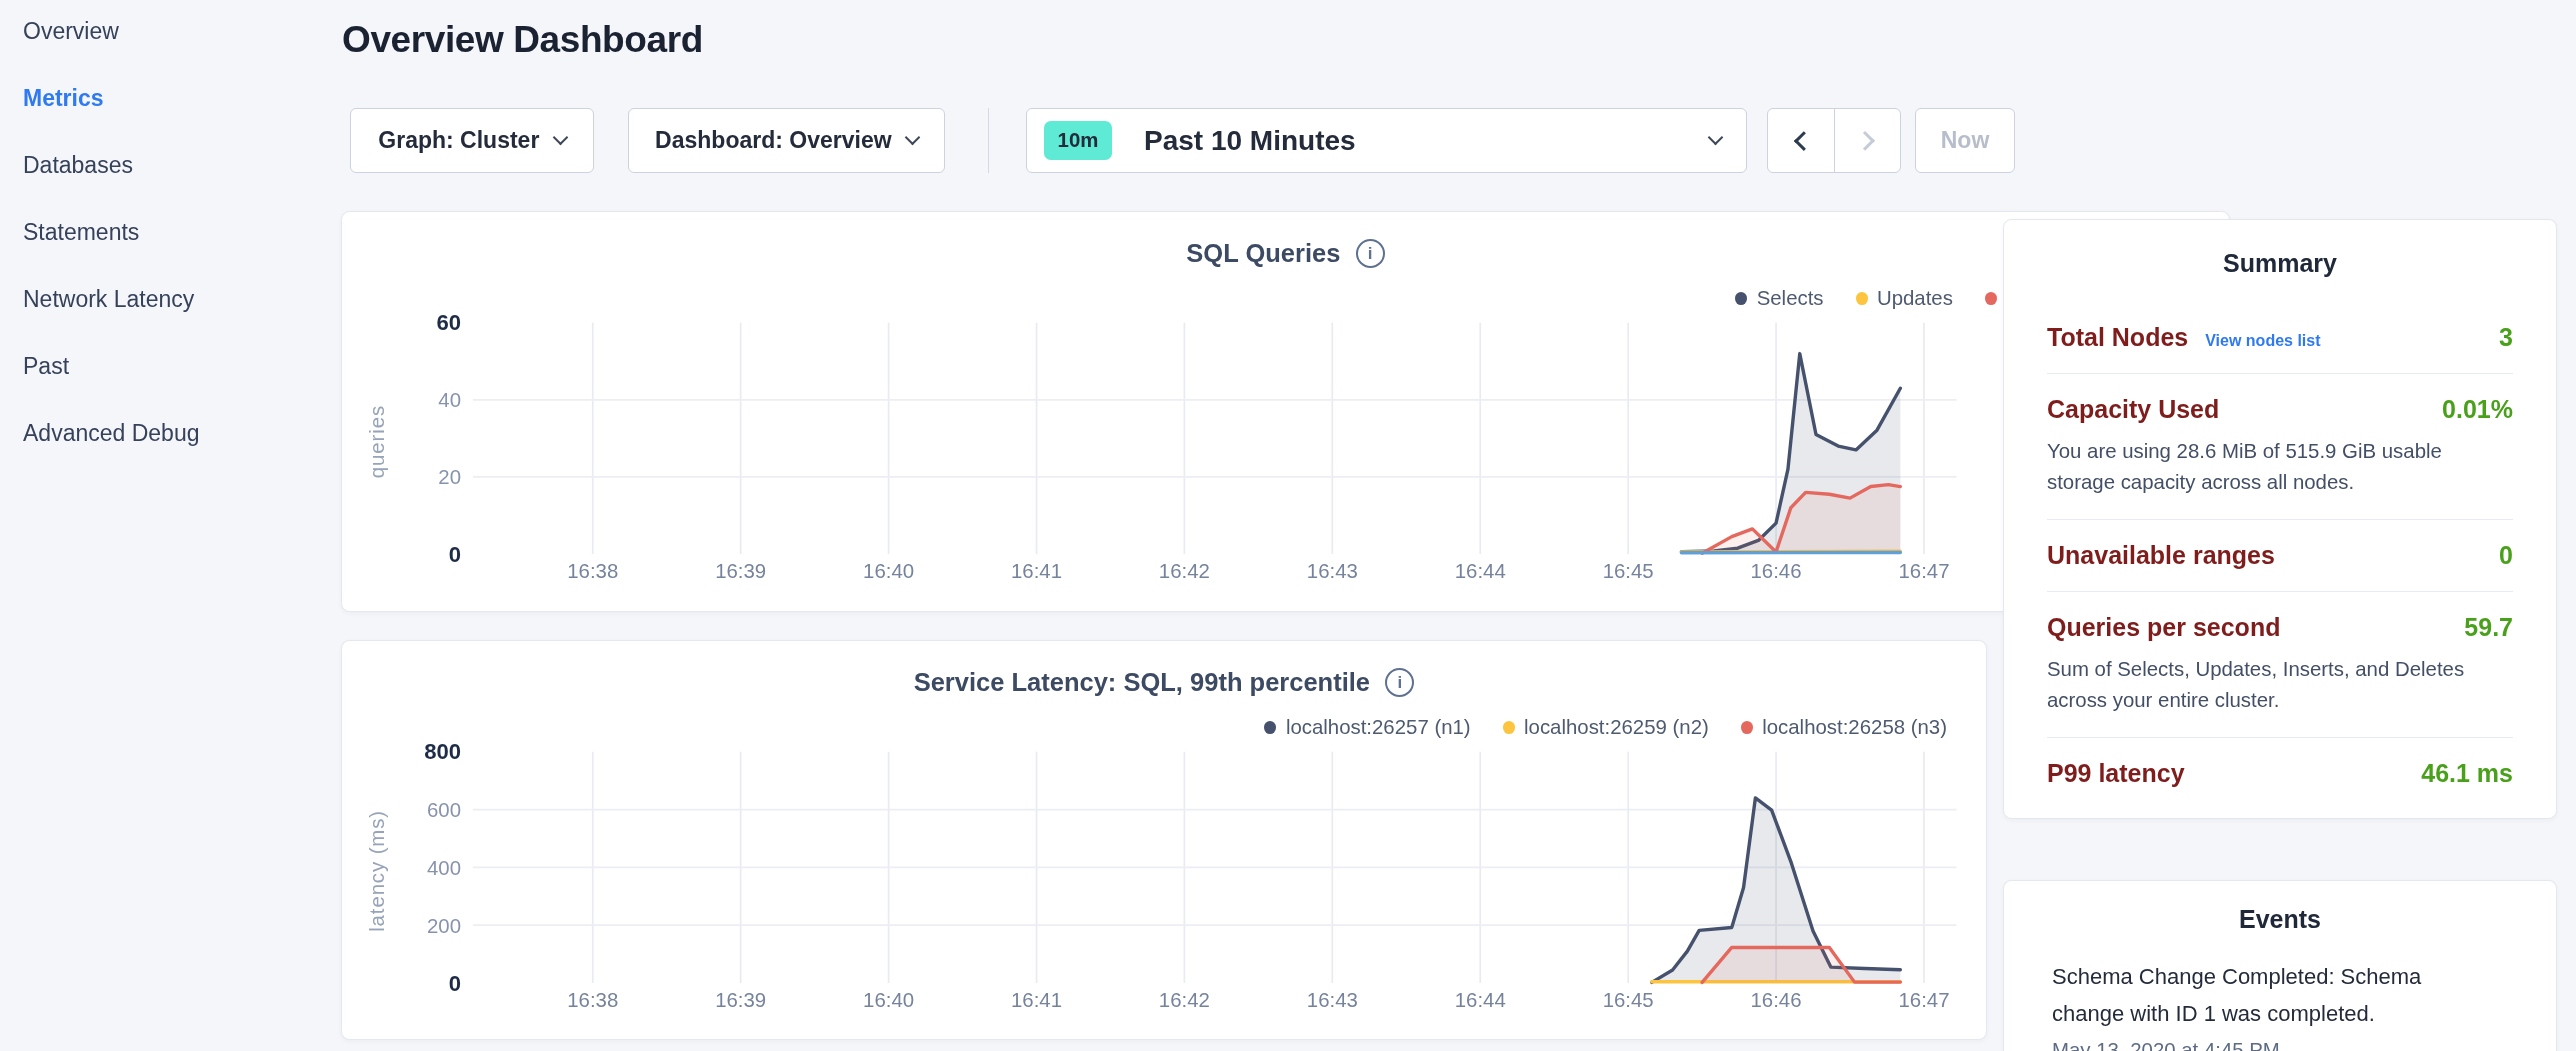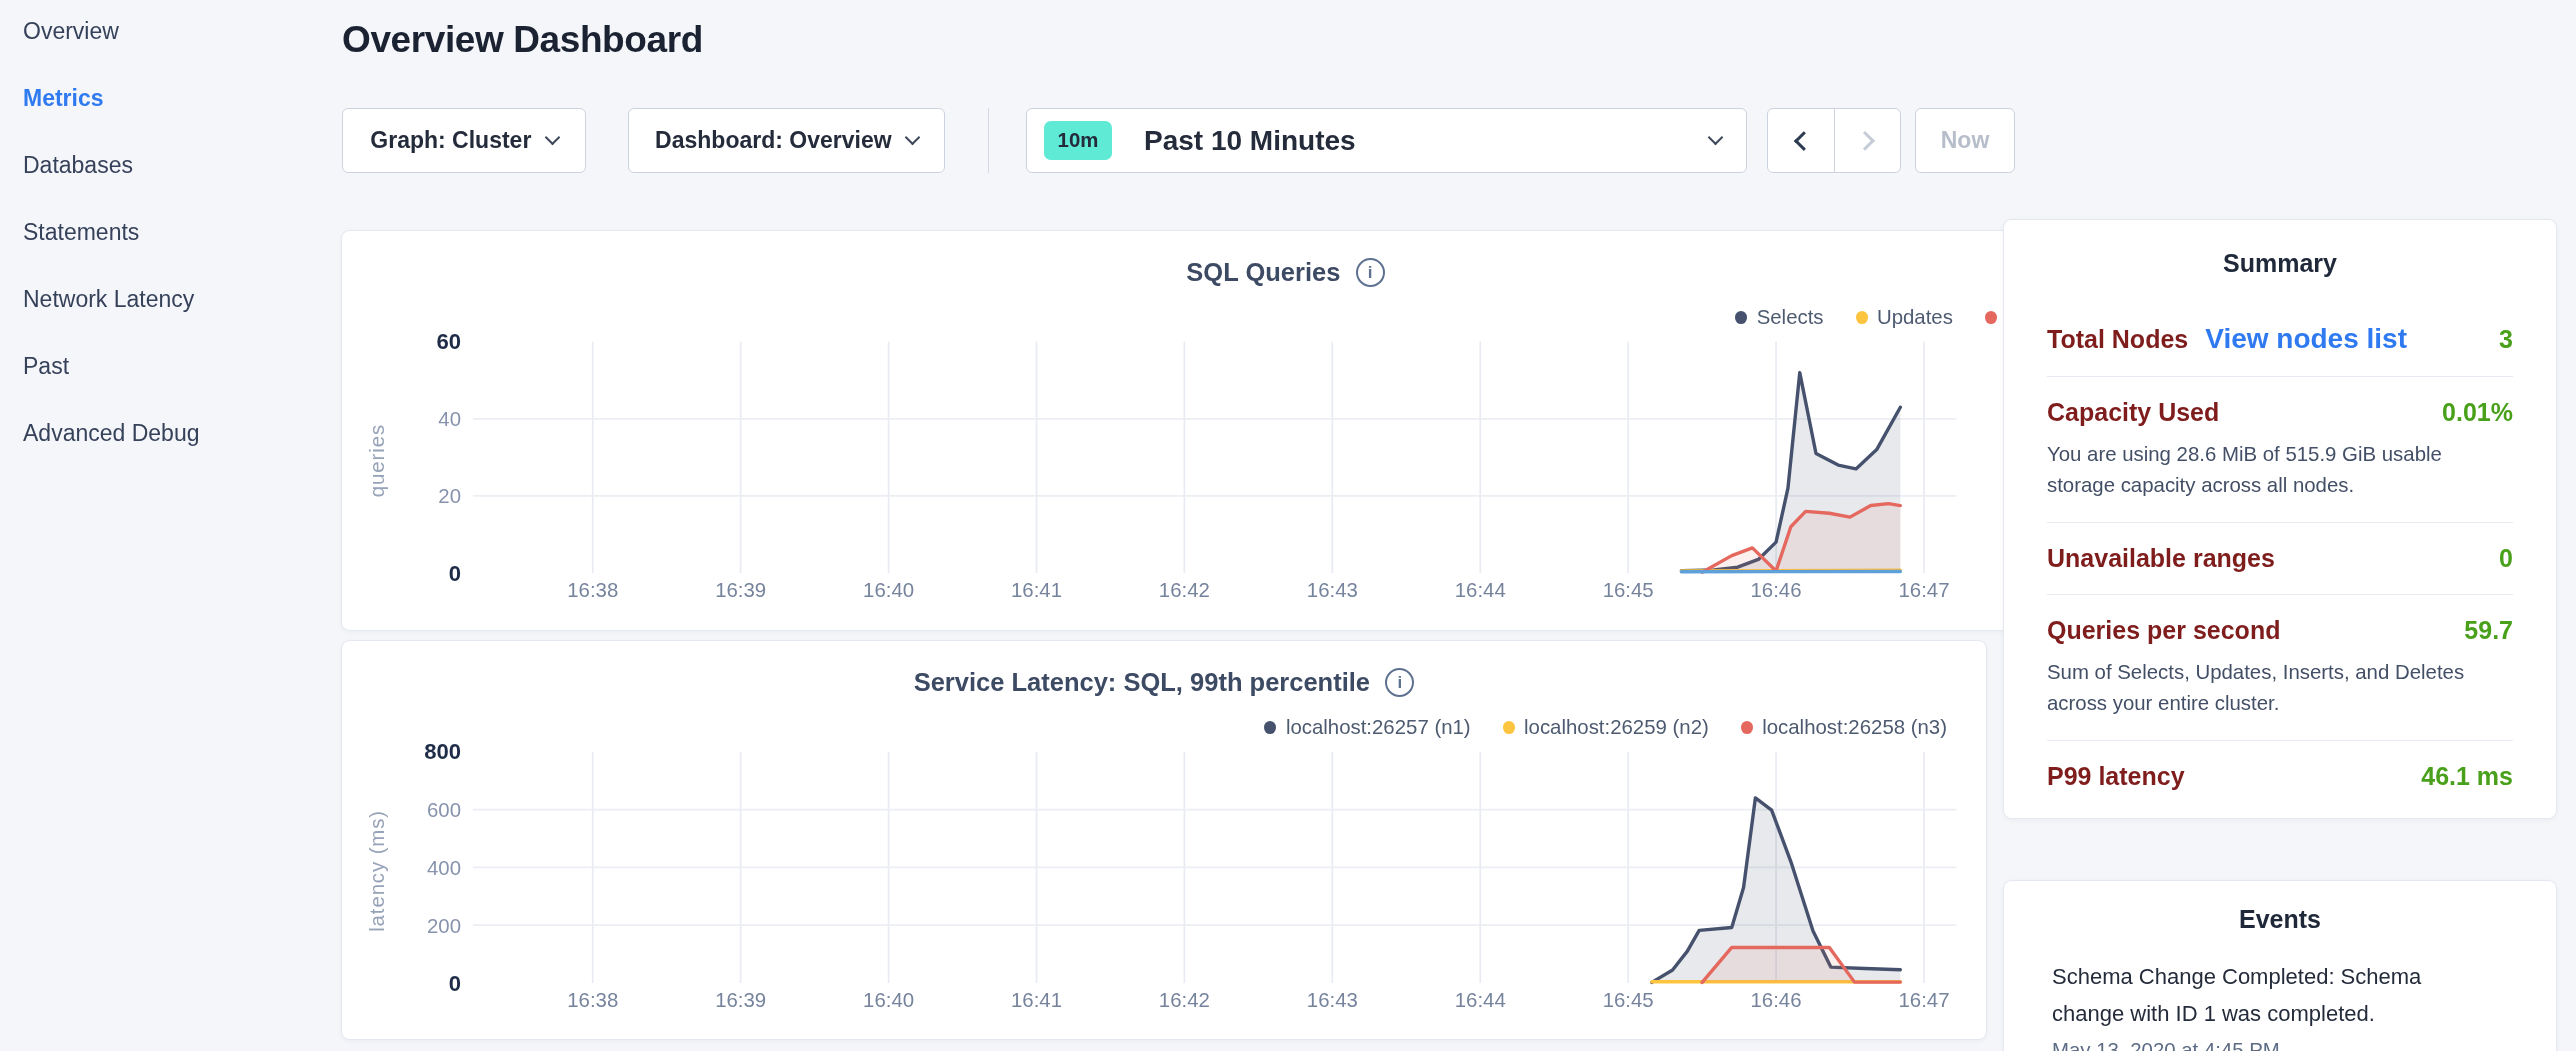--- a/index.html
+++ b/index.html
@@ -12,42 +12,42 @@
 
   
   #sidebar { position:absolute; left:23px; top:18.7px; display:flex; flex-direction:column; gap:43px; }
   .nav-item { font-size:23px; font-weight:500; color:#36415a; cursor:pointer; line-height:24px; }
   .nav-item.active { color:#2f7af0; font-weight:700; }
 
   
   #page-title { position:absolute; left:342px; top:18.7px; font-size:37px; font-weight:700; color:#1b2332; letter-spacing:-0.4px; }
   .ctl { position:absolute; top:108px; height:65px; background:#fff; border:1.3px solid #ccd2de; border-radius:6px;
          display:flex; align-items:center; font-size:23px; font-weight:700; color:#242b3a; }
-  #graph-btn { left:342px; width:244px; justify-content:center; }
+  #graph-btn { left:350px; width:244px; justify-content:center; }
   #dash-btn  { left:628px; width:317px; justify-content:center; }
   #ctl-divider { position:absolute; left:988px; top:108px; height:65px; width:0; border-left:1.7px solid #d4d9e3; }
   #time-box { left:1026px; width:721px; padding:0 25.5px 0 17px; }
   #time-badge { background:#5eead4; border-radius:6.8px; padding:7.7px 13.6px; font-size:20.4px; font-weight:700; color:#242b3a; }
   #time-label { margin-left:32px; font-size:28px; }
   #time-box .chev { margin-left:auto; }
   .chev { width:11px; height:11px; border-right:2.6px solid #3c4758; border-bottom:2.6px solid #3c4758;
           transform:rotate(45deg); display:inline-block; margin-left:15.3px; margin-top:-5.1px; }
   #pager { position:absolute; left:1767px; top:108px; width:134px; height:65px; background:#fff;
            border:1.3px solid #ccd2de; border-radius:6px; display:flex; }
   .pager-cell { flex:1; display:flex; align-items:center; justify-content:center; cursor:pointer; }
   .pager-cell + .pager-cell { border-left:1.3px solid #ccd2de; }
   .arr { width:13.6px; height:13.6px; display:inline-block; }
   .arr-left  { border-left:3.8px solid #2c3a52; border-bottom:3.8px solid #2c3a52; transform:rotate(45deg); margin-left:5.1px; }
   .arr-right { border-right:3.8px solid #c5cbd7; border-bottom:3.8px solid #c5cbd7; transform:rotate(-45deg); margin-right:5.1px; }
   #now-btn { left:1915px; width:100px; justify-content:center; color:#b7bdca; cursor:default; }
 
   
   .card { position:absolute; background:#fff; border:1.3px solid #e3e7ee; border-radius:8.5px;
           box-shadow:0 1.7px 4.3px rgba(40,50,70,0.04); }
-  #chart-card-0 { left:341px; top:230px;  width:1889px; height:401px; }
+  #chart-card-0 { left:341px; top:211px;  width:1889px; height:401px; }
   #chart-card-1 { left:341px; top:640px;  width:1646px; height:400px; }
   #summary-card { left:2003px; top:219px; width:554px; height:600px; padding:29px 43px; }
   #events-card  { left:2003px; top:852px; width:554px; height:199px; padding:24px 48px; overflow:hidden;margin-top:28px; }
 
   
   .chead { position:absolute; top:27px; left:0; right:0; display:flex; justify-content:center; align-items:center; gap:15.3px; }
   .chead h3 { font-size:25.5px; font-weight:700; color:#3d4a63; }
   .info { width:29px; height:29px; border:2.1px solid #5f7190; border-radius:50%; display:flex;
           align-items:center; justify-content:center; color:#5f7190; font-size:17px; font-weight:700; cursor:pointer; }
   .info::after { content:"i"; }
@@ -60,21 +60,21 @@
   .plot svg text.ytM { font-size:26px; font-weight:700; fill:#1e2c47; font-family:"Liberation Sans",sans-serif; }
   .ylab { position:absolute; left:18.7px; top:102px; height:255px; width:34px; display:flex; align-items:center; justify-content:center; }
   .ylab span { writing-mode:vertical-rl; transform:rotate(180deg); font-size:20.4px; color:#97a3b8; letter-spacing:0.9px; }
 
   
   .panel-title { text-align:center; font-size:25px; font-weight:700; color:#20293a; margin-bottom:24px; }
   .srow { padding:21px 0; border-bottom:1.3px solid #e8ebf1; }
   .srow:last-child { border-bottom:none; }
   .srow-top { display:flex; align-items:baseline; }
   .slabel { font-size:25px; font-weight:700; color:#7f1d1d;text-align:center; }
-  .slink { font-size:28px; font-weight:600; color:#2f7af0; margin-left:17px; text-decoration:none; cursor:pointer; }
+  .slink { font-size:16px; font-weight:600; color:#2f7af0; margin-left:17px; text-decoration:none; cursor:pointer; }
   .sval { margin-left:auto; font-size:25px; font-weight:700; color:#49a01a; }
   .sdesc { margin-top:12px; font-size:20.4px; line-height:31px; color:#434f66; }
 
   
   .event-text { font-size:22px; line-height:37px; color:#242b3a; max-width:400px; }
   .event-time { margin-top:6.8px; font-size:20.4px; color:#5d6b85; }
 </style>
 </head>
 <body>
 

